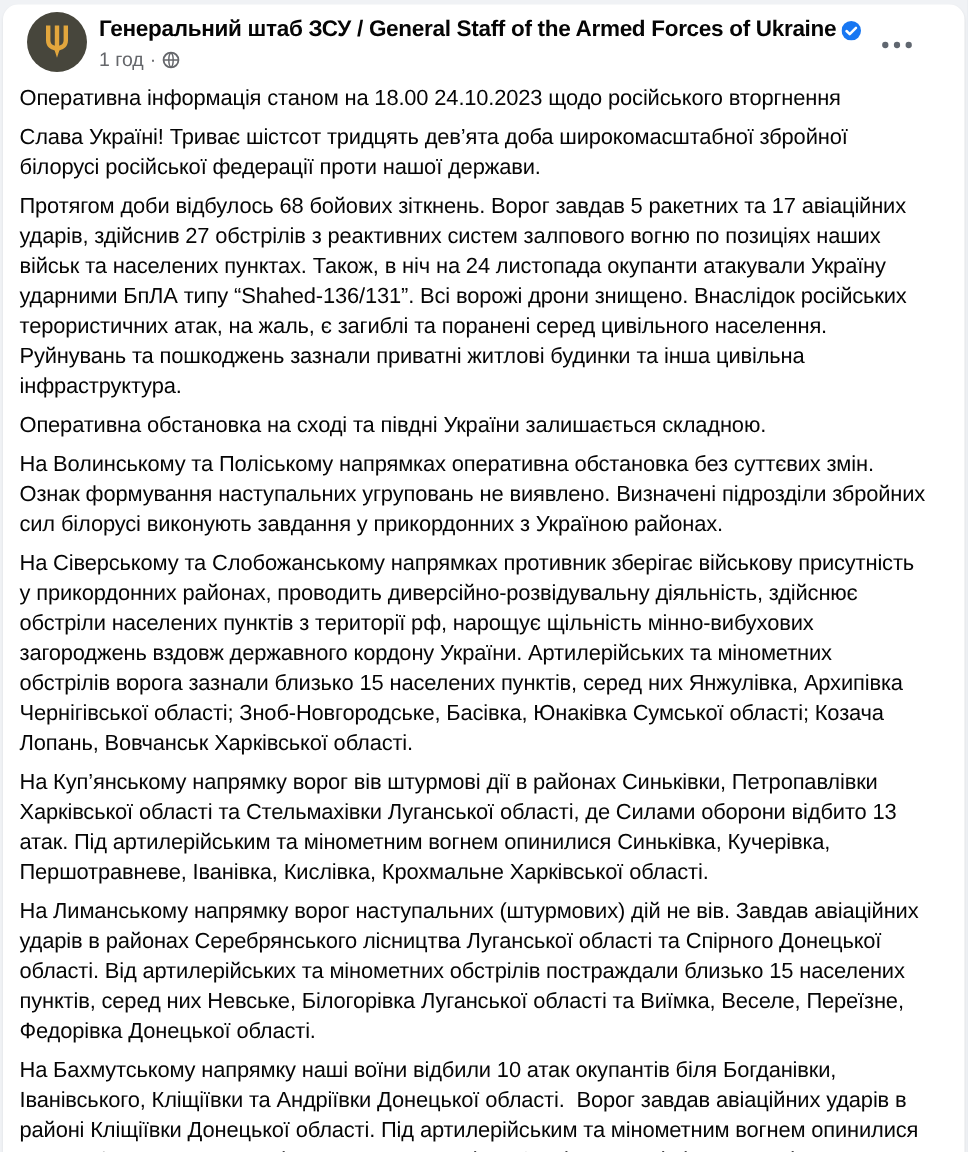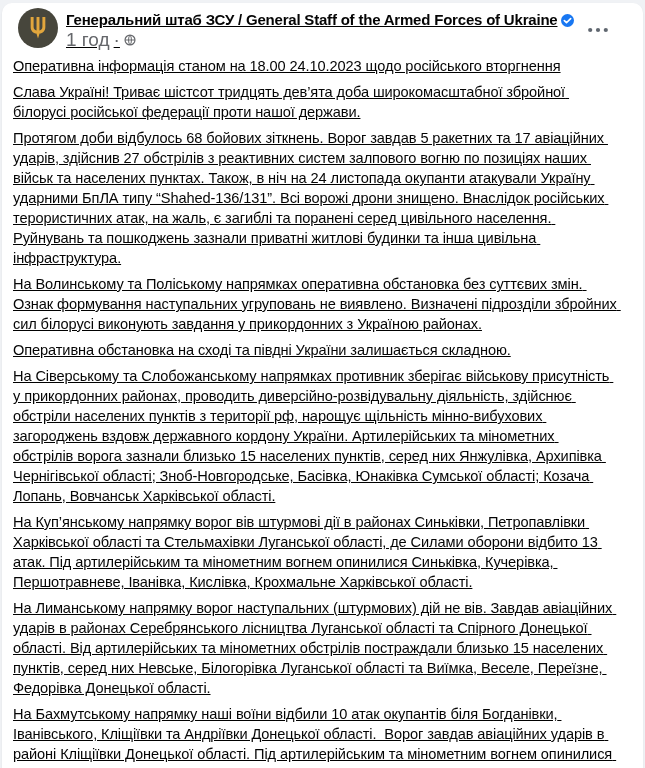--- a/index.html
+++ b/index.html
@@ -4,21 +4,20 @@
 <style>
   * { margin: 0; padding: 0; box-sizing: border-box; }
   html, body { background: #e4e6eb; }
   body { font-family: "Liberation Sans", "DejaVu Sans", sans-serif; }
 
   .viewport {
     width: 645px; height: 768px;
     background: #f0f2f5;
     overflow: hidden;
     position: relative;
-    text-decoration: underline;
   }
 
   .card {
     background: #ffffff;
     margin: 3px 2px 0 2px;
     border-radius: 10px 10px 0 0;
     box-shadow: 0 1px 2px rgba(0,0,0,.08);
     min-height: 765px;
   }
 
@@ -42,21 +41,21 @@
     font-weight: 700;
     color: #050505;
     letter-spacing: -0.2px;
     cursor: pointer;
     display: flex; align-items: center; gap: 4px;
     white-space: nowrap;
   }
   .badge { flex: 0 0 auto; margin-top: 1px; }
   .meta-row {
     display: flex; align-items: center; gap: 4px;
-    font-size: 19px; line-height: 17px;
+    font-size: 13px; line-height: 17px;
     color: #65676b;
     margin-top: 1px;
   }
   .meta-row .timestamp { cursor: pointer; }
   .more-btn {
     margin-left: auto;
     margin-top: 10px;
     margin-right: 6px;
     border: none; background: transparent;
     padding: 8px; border-radius: 50%;
@@ -124,22 +123,22 @@
             <circle cx="18.8" cy="4" r="2.1" fill="#606770"></circle>
           </svg>
         </span>
       </button>
     </div>
 
     <div class="post-text">
         <p>Оперативна інформація станом на 18.00 24.10.2023 щодо російського вторгнення</p>
         <p>Слава Україні! Триває шістсот тридцять дев’ята доба широкомасштабної збройної білорусі російської федерації проти нашої держави.</p>
         <p>Протягом доби відбулось 68 бойових зіткнень. Ворог завдав 5 ракетних та 17 авіаційних ударів, здійснив 27 обстрілів з реактивних систем залпового вогню по позиціях наших військ та населених пунктах. Також, в ніч на 24 листопада окупанти атакували Україну ударними БпЛА типу “Shahed-136/131”. Всі ворожі дрони знищено. Внаслідок російських терористичних атак, на жаль, є загиблі та поранені серед цивільного населення. Руйнувань та пошкоджень зазнали приватні житлові будинки та інша цивільна інфраструктура.</p>
+        <p>Оперативна обстановка на сході та півдні України залишається складною.</p>
         <p>На Волинському та Поліському напрямках оперативна обстановка без суттєвих змін. Ознак формування наступальних угруповань не виявлено. Визначені підрозділи збройних сил білорусі виконують завдання у прикордонних з Україною районах.</p>
-        <p>Оперативна обстановка на сході та півдні України залишається складною.</p>
         <p>На Сіверському та Слобожанському напрямках противник зберігає військову присутність у прикордонних районах, проводить диверсійно-розвідувальну діяльність, здійснює обстріли населених пунктів з території рф, нарощує щільність мінно-вибухових загороджень вздовж державного кордону України. Артилерійських та мінометних обстрілів ворога зазнали близько 15 населених пунктів, серед них Янжулівка, Архипівка Чернігівської області; Зноб-Новгородське, Басівка, Юнаківка Сумської області; Козача Лопань, Вовчанськ Харківської області.</p>
         <p>На Куп’янському напрямку ворог вів штурмові дії в районах Синьківки, Петропавлівки Харківської області та Стельмахівки Луганської області, де Силами оборони відбито 13 атак. Під артилерійським та мінометним вогнем опинилися Синьківка, Кучерівка, Першотравневе, Іванівка, Кислівка, Крохмальне Харківської області.</p>
         <p>На Лиманському напрямку ворог наступальних (штурмових) дій не вів. Завдав авіаційних ударів в районах Серебрянського лісництва Луганської області та Спірного Донецької області. Від артилерійських та мінометних обстрілів постраждали близько 15 населених пунктів, серед них Невське, Білогорівка Луганської області та Виїмка, Веселе, Переїзне, Федорівка Донецької області.</p>
         <p>На Бахмутському напрямку наші воїни відбили 10 атак окупантів біля Богданівки, Іванівського, Кліщіївки та Андріївки Донецької області.  Ворог завдав авіаційних ударів в районі Кліщіївки Донецької області. Під артилерійським та мінометним вогнем опинилися понад 10 населених пунктів, зокрема, Богданівка, Іванівське, Кліщіївка, Андріївка,  Південне, Нью-Йорк Донецької області.</p>
       </div>
 
   </div>
 </div>
 
 </body></html>

